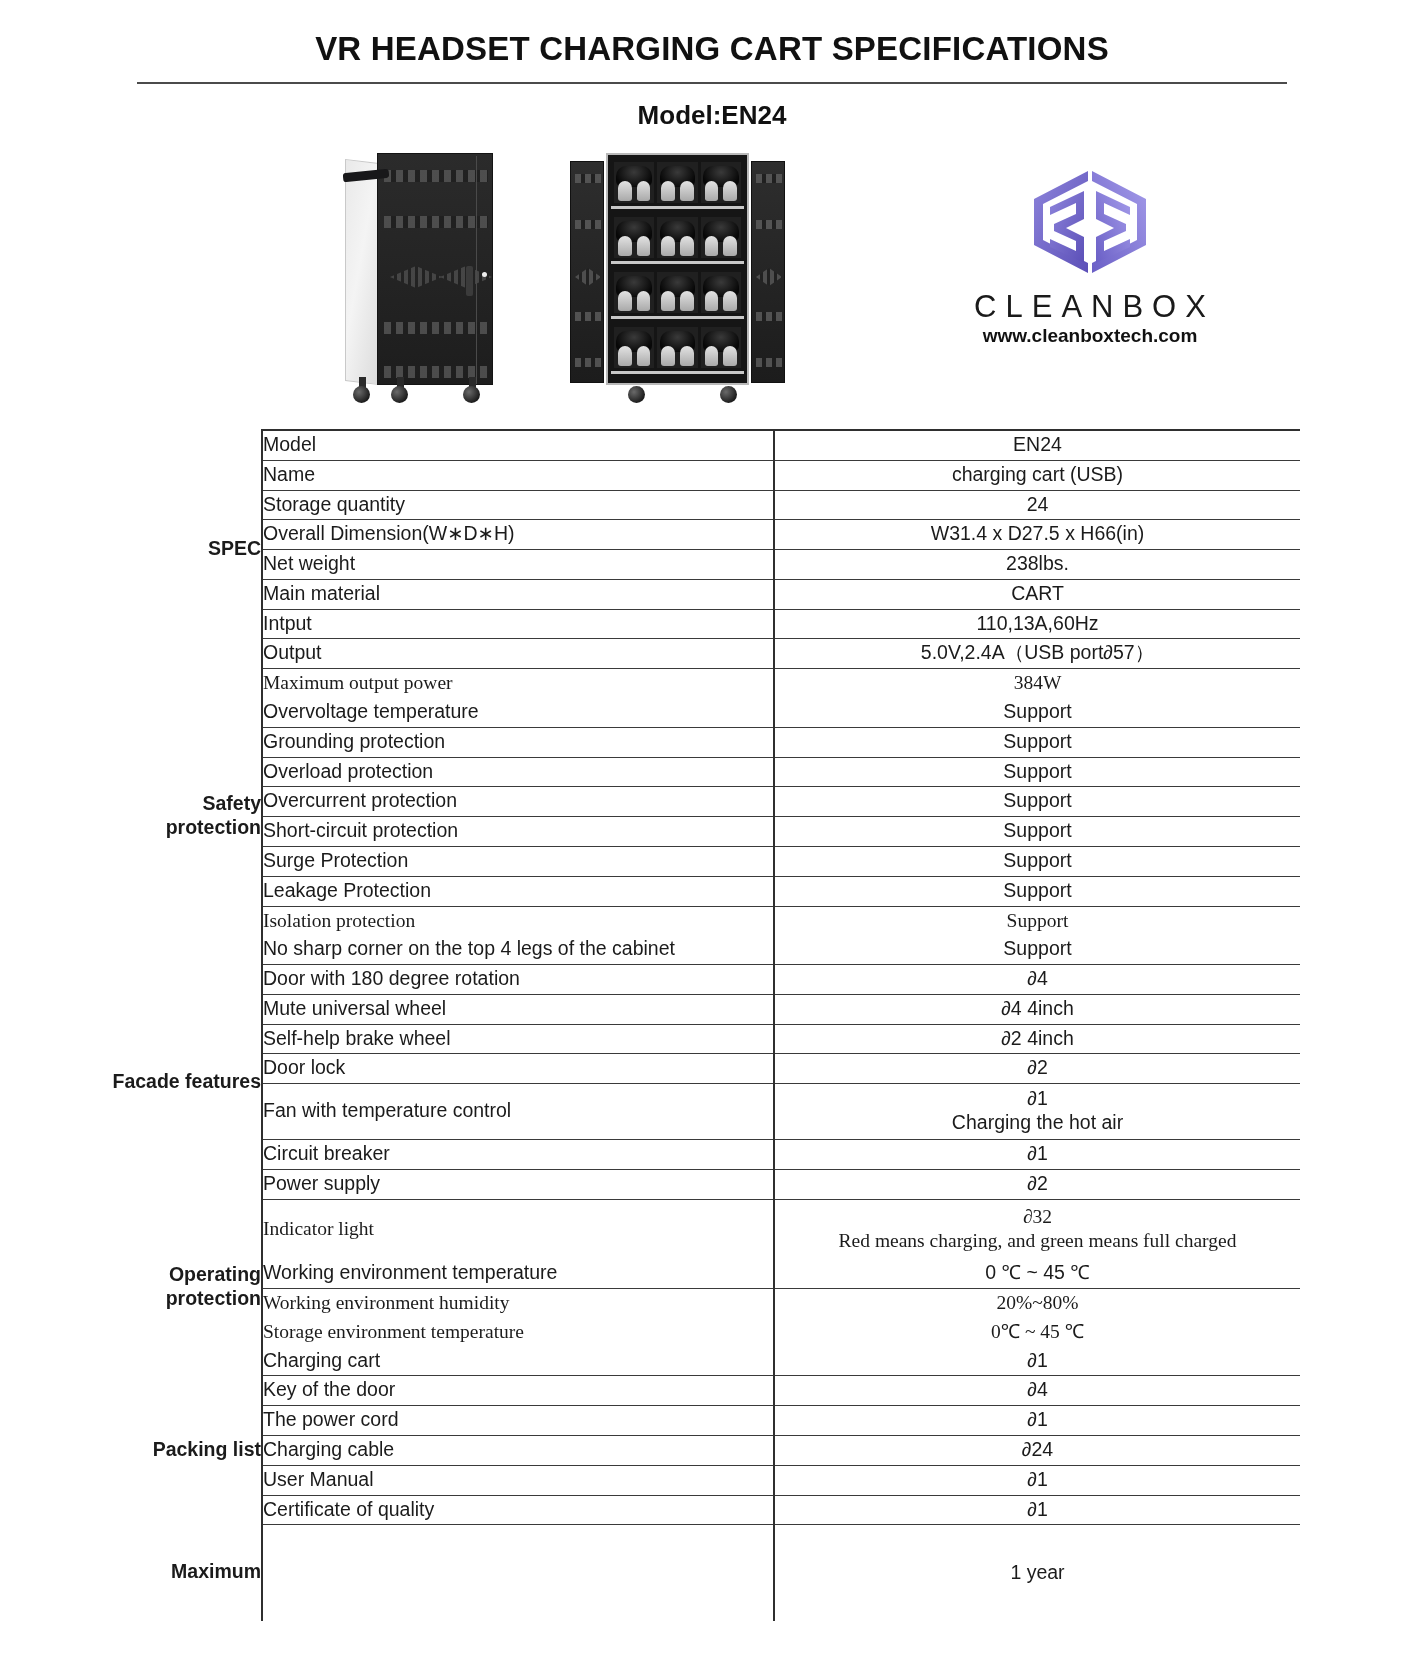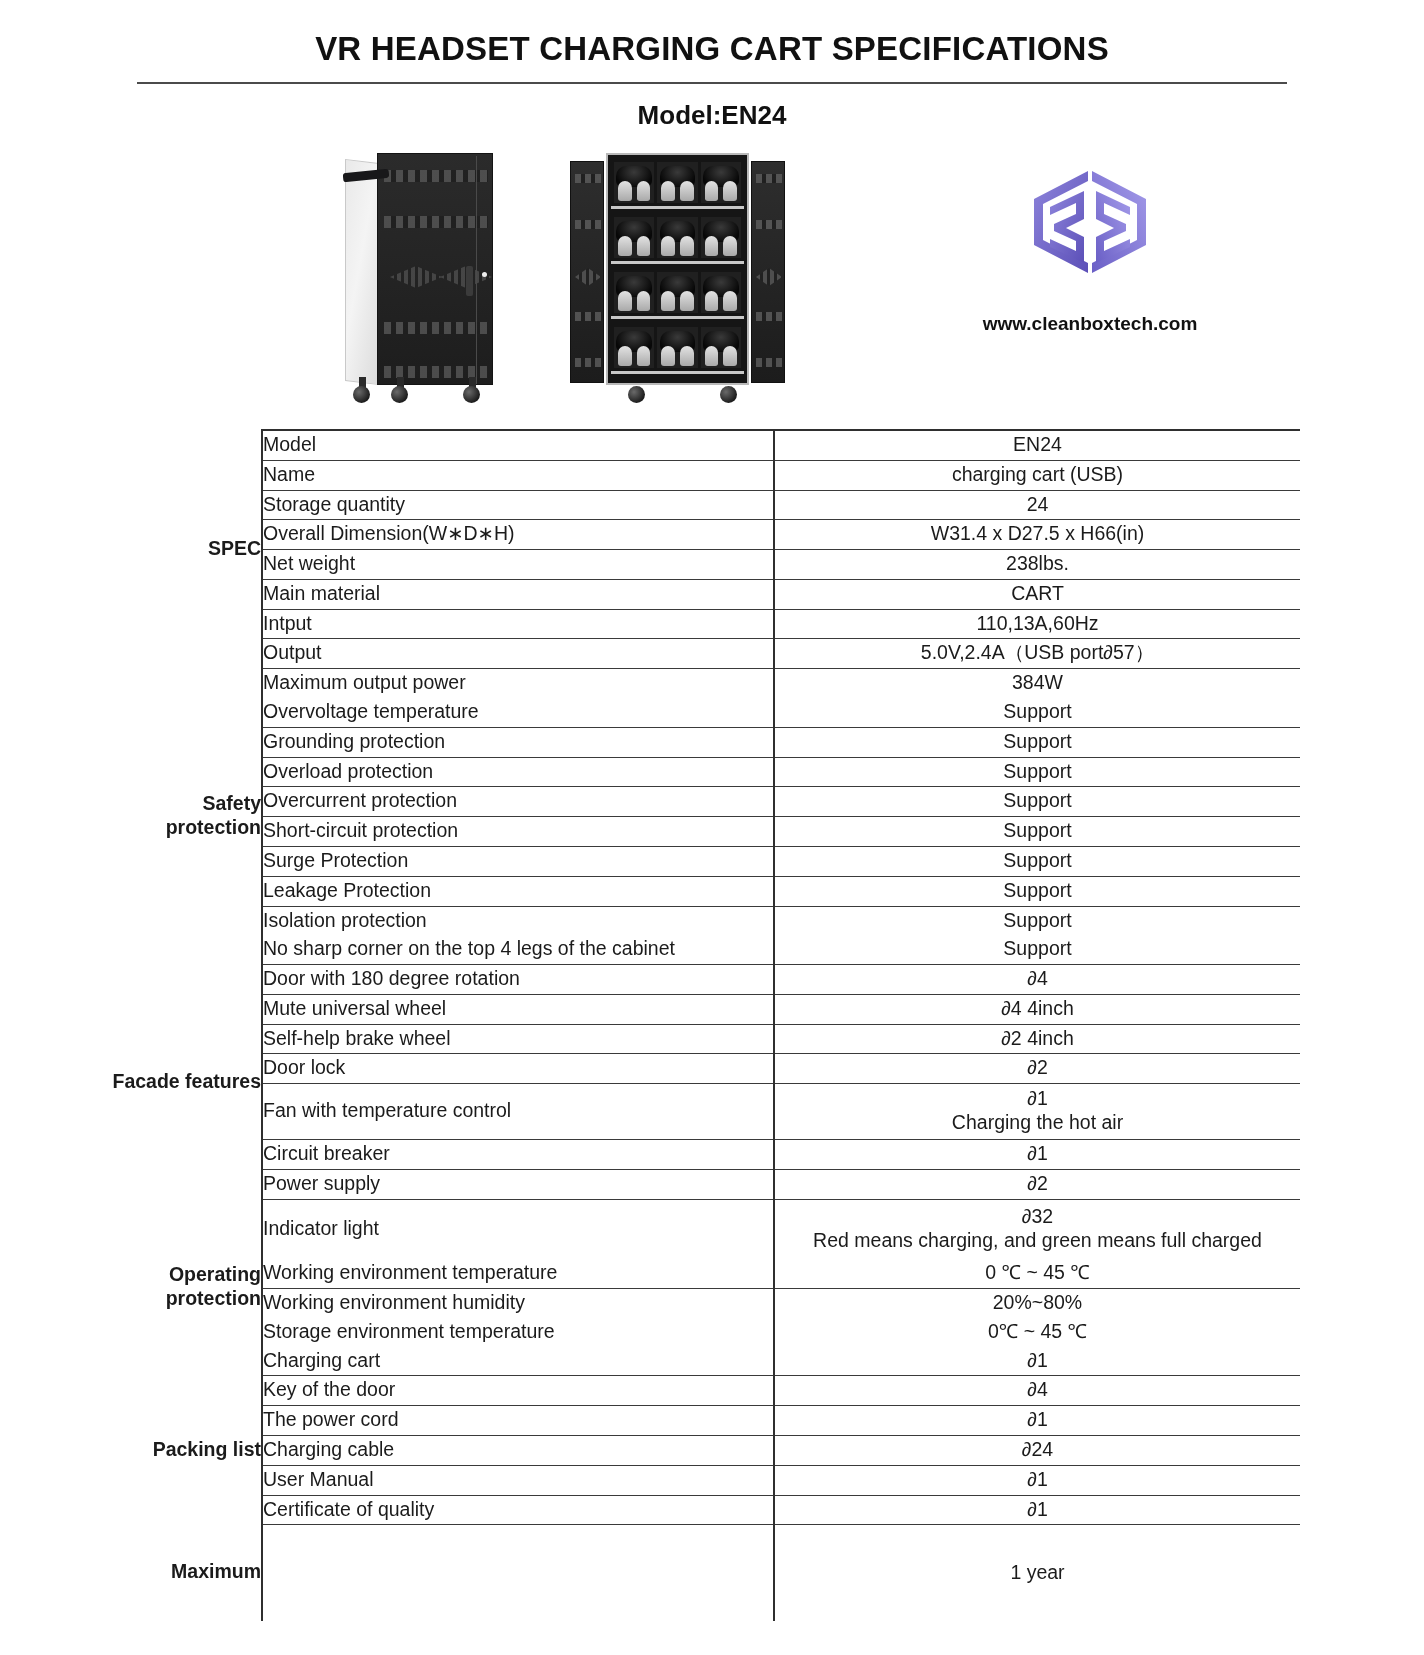--- a/index.html
+++ b/index.html
@@ -167,21 +167,20 @@
   .brand-mark { margin: 10px auto 0; display: block; }
   .brand-word {
     margin-top: 12px;
     font-size: 31px;
     letter-spacing: 9px;
     font-weight: 400;
     color: #1a1a1a;
     padding-left: 9px;
   }
   .brand-url {
-    margin-top: 36px;
     font-size: 19px;
     font-weight: bold;
     color: #111;
   }
 
   
   .table-wrap {
     position: relative;
     margin-top: 12px;
     padding-left: 80px;
@@ -212,21 +211,21 @@
     border-right: 2px solid #2f2f2f;
     border-bottom: 1px solid #3a3a3a;
     padding-left: 9px;
   }
   td.v {
     border-bottom: 1px solid #3a3a3a;
     text-align: center;
     padding-left: 10px;
   }
   tr.first td.k, tr.first td.v { border-top: 2px solid #2f2f2f; }
-  tr.nosep td.k, tr.nosep td.v { border-bottom: none; }
+  tr.nosep td.k, tr.nosep td.v { border-bottom: none; font-family: Liberation Serif, serif; }
   td.tall { height: 56px; }
   td.taller { height: 60px; }
   td.warranty-k { border-bottom: none; height: 96px; }
   td.warranty-v { border-bottom: none; height: 96px; vertical-align: middle; }
   .v-sub { display: block; }
 </style>
 </head>
 <body>
 
 <div class="doc-title">VR HEADSET CHARGING CART SPECIFICATIONS</div>
@@ -358,20 +357,21 @@
             <stop offset="1" stop-color="#6a5fc6"></stop>
         </linearGradient>
       </defs>
 
       <path d="M64 4 L10 32 L10 78 L64 106 L64 96 L19 73 L19 37 L64 14 Z" fill="url(#gL)"></path>
       <path d="M60 24 L26 40 L26 48 L52 36 L52 47 L30 57 L30 64 L52 74 L52 84 L26 72 L26 80 L60 96 L60 70 L42 61 L60 52 Z" fill="url(#gL)"></path>
 
       <path d="M68 4 L122 32 L122 78 L68 106 L68 96 L113 73 L113 37 L68 14 Z" fill="url(#gR)"></path>
       <path d="M72 24 L106 40 L106 48 L80 36 L80 47 L102 57 L102 64 L80 74 L80 84 L106 72 L106 80 L72 96 L72 70 L90 61 L72 52 Z" fill="url(#gR)"></path>
     </svg>
+    <div class="brand-word">CLEANBOX</div>
     <div class="brand-url">www.cleanboxtech.com</div>
   </div>
 </div>
 
 <div class="table-wrap">
 <table class="spec">
   <colgroup>
         <col style="width:182px">
         <col style="width:512px">
         <col>

